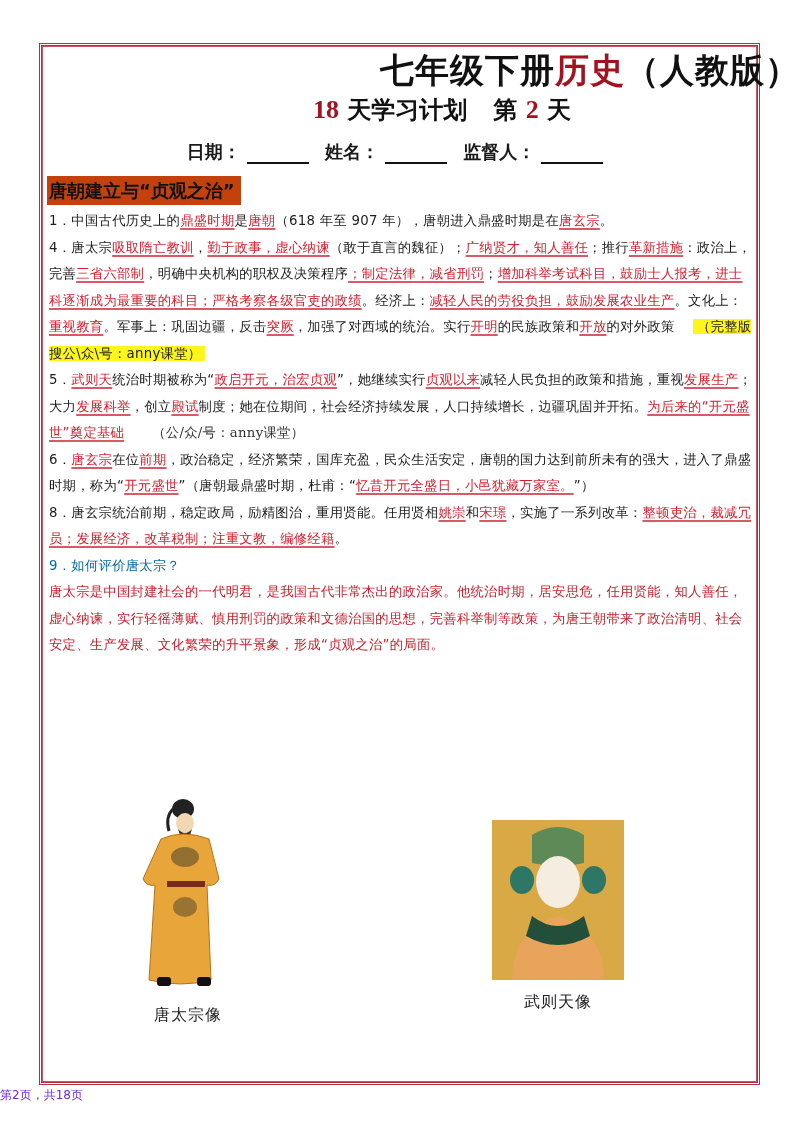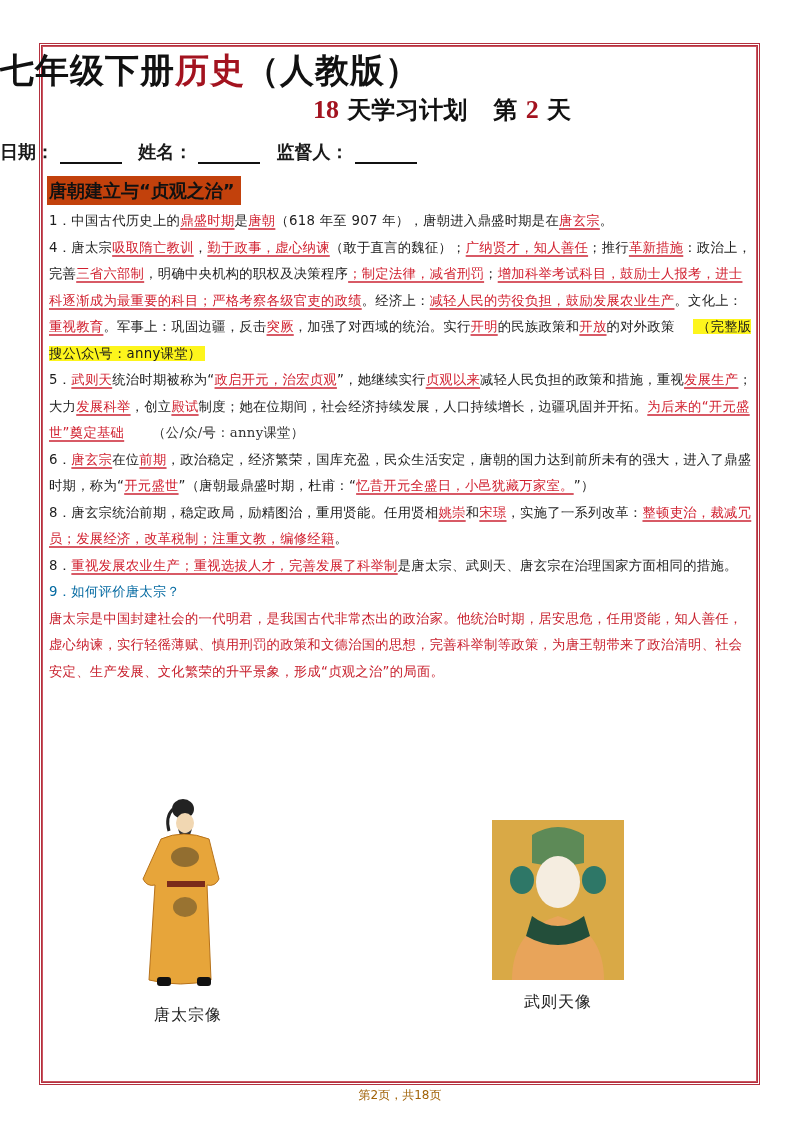--- a/index.html
+++ b/index.html
@@ -2,46 +2,46 @@
 <html><head>
   <meta charset="utf-8">
   <style>
     html, body { margin: 0; padding: 0; background: #ffffff; }
     body { width: 800px; height: 1131px; position: relative; overflow: hidden;
            font-family: "DejaVu Sans", "Liberation Sans", sans-serif; color: #1a1a1a; }
     .frame { position: absolute; left: 39px; top: 43px; width: 721px; height: 1042px;
              border: 3px double #b4303e; box-sizing: border-box; }
     .frame-inner { position: absolute; left: 42px; top: 46px; width: 715px; height: 1036px;
              border: 1px solid #c95560; box-sizing: border-box; pointer-events: none; }
-    .title { position: absolute; left: 0; width: 800px; top: 48px; text-align: left;
+    .title { position: absolute; left: 0; width: 800px; top: 48px; text-align: right;
              font-family: "DejaVu Serif", "Liberation Serif", serif; font-weight: bold;
              font-size: 34px; letter-spacing: 1px; color: #111; }
     .title .red { color: #a3131f; }
     .subtitle { position: absolute; left: 0; width: 800px; top: 94px; text-align: center;
              font-family: "DejaVu Serif", "Liberation Serif", serif; font-weight: bold;
              font-size: 24px; color: #111; padding-left: 42px; }
     .subtitle .num { color: #a3131f; font-family: "Liberation Serif", serif; font-size: 26px; }
     .subtitle .gap { display: inline-block; width: 26px; }
-    .meta { position: absolute; left: 0; width: 800px; top: 140px; text-align: left;
+    .meta { position: absolute; left: 0; width: 800px; top: 140px; text-align: center;
             font-family: "DejaVu Serif", "Liberation Serif", serif; font-weight: bold; font-size: 18px; }
     .meta .blank { display: inline-block; width: 62px; border-bottom: 2px solid #111; margin: 0 10px 0 6px; height: 16px; vertical-align: bottom; }
     .section-head { position: absolute; left: 47px; top: 176px; height: 29px; padding: 0 6px 0 2px;
             background: #c2410c; font-weight: bold; font-size: 18px; line-height: 30px; color: #111; }
     .content { position: absolute; left: 49px; top: 208px; width: 705px; font-size: 13.3px;
                line-height: 26.5px; color: #1d1d1d; letter-spacing: 0.3px; }
     .content p { margin: 0; }
     .u { color: #d1202f; text-decoration: underline; text-decoration-color: #d85a66;
          text-decoration-thickness: 2px; text-underline-offset: 3px; }
     .hl { background: #fdf51c; color: #1a1a1a; padding: 0 4px; }
     .serif-note { font-family: "DejaVu Serif", "Liberation Serif", serif; color: #333; margin-left: 28px; }
     .q9 { color: #0369a1; font-weight: normal; }
     .red-text { color: #c8202d; }
     .figure { position: absolute; text-align: center; }
     .caption { font-family: "DejaVu Serif", "Liberation Serif", serif; font-size: 16px; color: #222; letter-spacing: 1px; }
-    .footer { position: absolute; left: 0; width: 800px; top: 1087px; text-align: center; font-size: 12px; color: #a16207; }
+    .footer { position: absolute; left: 0; width: 800px; top: 1087px; font-size: 12px; color: #6d28d9; }
   </style>
 </head>
 <body>
 
 <div class="frame"></div>
 <div class="frame-inner"></div>
 
 <div class="title">
   <span>七年级下册</span><span class="red">历史</span><span>（人教版）</span>
 </div>
@@ -71,23 +71,20 @@
   </p>
   <p>
     <span>5．</span><span class="u">武则天</span><span>统治时期被称为“</span><span class="u">政启开元，治宏贞观</span><span>”，她继续实行</span><span class="u">贞观以来</span><span>减轻人民负担的政策和措施，重视</span><span class="u">发展生产</span><span>；大力</span><span class="u">发展科举</span><span>，创立</span><span class="u">殿试</span><span>制度；她在位期间，社会经济持续发展，人口持续增长，边疆巩固并开拓。</span><span class="u">为后来的“开元盛世”奠定基础</span><span class="serif-note">（公/众/号：anny课堂）</span>
   </p>
   <p>
     <span>6．</span><span class="u">唐玄宗</span><span>在位</span><span class="u">前期</span><span>，政治稳定，经济繁荣，国库充盈，民众生活安定，唐朝的国力达到前所未有的强大，进入了鼎盛时期，称为“</span><span class="u">开元盛世</span><span>”（唐朝最鼎盛时期，杜甫：“</span><span class="u">忆昔开元全盛日，小邑犹藏万家室。</span><span>”）</span>
   </p>
   <p>
     <span>8．唐玄宗统治前期，稳定政局，励精图治，重用贤能。任用贤相</span><span class="u">姚崇</span><span>和</span><span class="u">宋璟</span><span>，实施了一系列改革：</span><span class="u">整顿吏治，裁减冗员；发展经济，改革税制；注重文教，编修经籍</span><span>。</span>
   </p>
-  <p>
-    <span>8．</span><span class="u">重视发展农业生产；重视选拔人才，完善发展了科举制</span><span>是唐太宗、武则天、唐玄宗在治理国家方面相同的措施。</span>
-  </p>
   <p class="q9">9．如何评价唐太宗？</p>
   <p class="red-text">唐太宗是中国封建社会的一代明君，是我国古代非常杰出的政治家。他统治时期，居安思危，任用贤能，知人善任，虚心纳谏，实行轻徭薄赋、慎用刑罚的政策和文德治国的思想，完善科举制等政策，为唐王朝带来了政治清明、社会安定、生产发展、文化繁荣的升平景象，形成“贞观之治”的局面。</p>
 </div>
 
 <div class="figure" style="left:118px; top:795px; width:140px;">
   <svg width="110" height="200" viewBox="0 0 110 200">
     <ellipse cx="50" cy="14" rx="11" ry="10" fill="#222"></ellipse>
     <path d="M40 14 q-8 8 -4 22" stroke="#222" stroke-width="3" fill="none"></path>
     <ellipse cx="52" cy="28" rx="9" ry="10" fill="#f1d7b2"></ellipse>
     <path d="M45 34 q7 8 14 0 l-2 6 q-5 4 -10 0z" fill="#333"></path>

